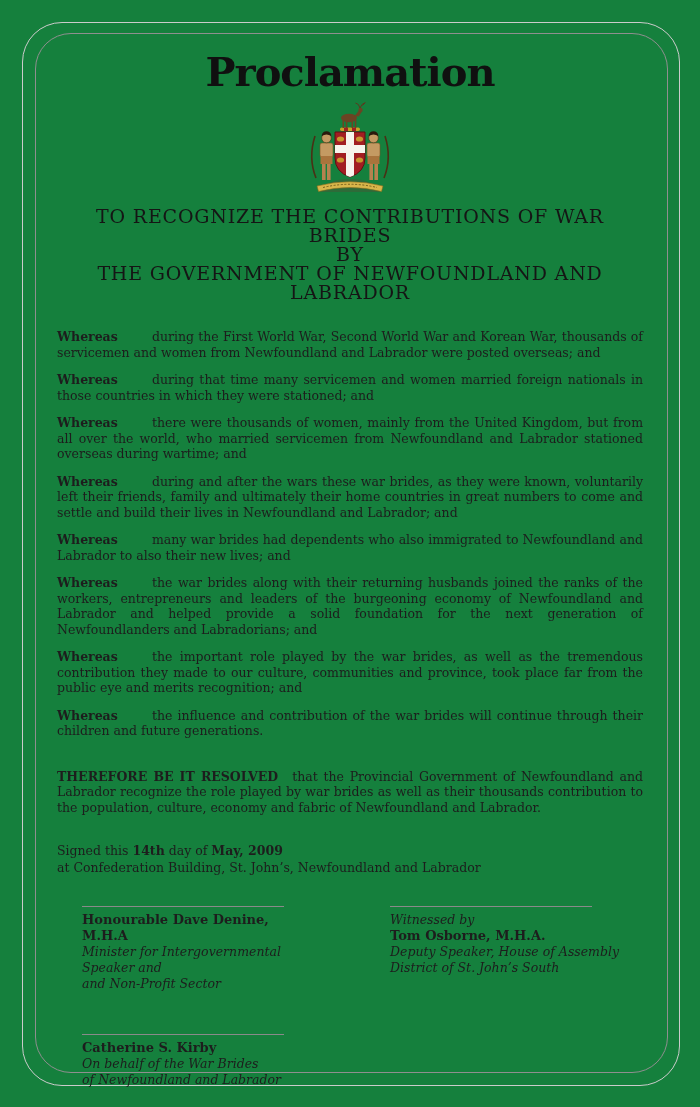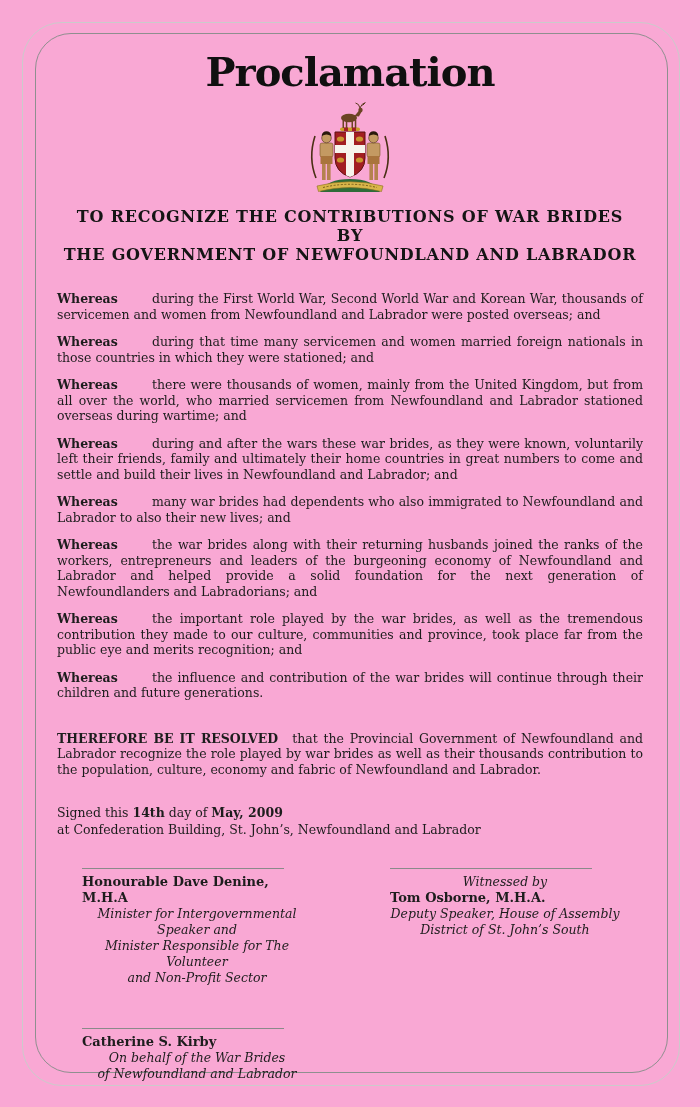--- a/index.html
+++ b/index.html
@@ -1,52 +1,52 @@
 <!DOCTYPE html>
 <html><head>
 <meta charset="utf-8">
 <style>
   html, body { margin:0; padding:0; background:#ffffff; }
   .page {
-    position:relative; width:700px; height:1107px; background:#f9a8d4;
+    position:relative; width:700px; height:1107px; background:#15803d;
     font-family:"DejaVu Serif","Liberation Serif",serif; color:#1d1d1d;
     overflow:hidden;
   }
   .border-outer {
     position:absolute; left:22px; top:22px; right:20px; bottom:21px;
     border:1px solid #cbcbcb; border-radius:40px; pointer-events:none;
   }
   .border-inner {
     position:absolute; left:35px; top:33px; right:32px; bottom:34px;
     border:1.5px solid #8f8f8f; border-radius:36px; pointer-events:none;
   }
   .content { position:absolute; left:57px; top:52px; width:586px; }
   .title {
     text-align:center; font-weight:bold; font-size:40px; line-height:1;
     letter-spacing:-1px; margin:0 0 10px; color:#101010;
   }
   .coat { display:flex; justify-content:center; margin:0 0 9px; }
   .subtitle {
-    text-align:center; font-weight:bold; font-size:16px; line-height:19px;
+    text-align:center; font-weight:normal; font-size:19px; line-height:19px;
     letter-spacing:0.8px; margin:0 0 27px; color:#151515;
   }
   .clause {
     font-size:12.5px; line-height:15.5px; text-align:justify; margin:0 0 12px;
   }
   .wlabel { display:inline-block; width:95px; font-weight:bold; }
   .resolution { margin-top:30px; }
   .res-label { font-weight:bold; margin-right:14px; }
   .signing { margin-top:27px; font-size:12.5px; line-height:17px; }
   .bold { font-weight:bold; }
   .sig-row { display:flex; margin-top:30px; }
   .sig-col-left  { margin-left:25px; width:230px; }
   .sig-col-right { margin-left:78px;  width:230px; }
   .sig-rule { border-top:1px solid #8a8a8a; width:202px; margin:0 0 5px; }
   .sig-name { font-weight:bold; font-size:13px; line-height:16px; }
-  .sig-role, .sig-witness { font-style:italic; font-size:12.5px; line-height:16px;text-align:center; }
+  .sig-role, .sig-witness { font-style:italic; font-size:12.5px; line-height:16px; }
   .sig-bottom { margin-left:25px; margin-top:42px; width:230px; }
 </style>
 </head>
 <body>
 
 <div class="page">
   <div class="border-outer"></div>
   <div class="border-inner"></div>
 
   <div class="content">
@@ -139,21 +139,20 @@
         <span class="bold">May, 2009</span>
       </div>
       <div>at Confederation Building, St. John’s, Newfoundland and Labrador</div>
     </div>
 
     <div class="sig-row">
       <div class="sig-col-left">
         <div class="sig-rule"></div>
         <div class="sig-name">Honourable Dave Denine, M.H.A</div>
         <div class="sig-role">Minister for Intergovernmental Speaker and</div>
-        <div class="sig-role">Minister Responsible for The Volunteer</div>
         <div class="sig-role">and Non-Profit Sector</div>
       </div>
       <div class="sig-col-right">
         <div class="sig-rule"></div>
         <div class="sig-witness">Witnessed by</div>
         <div class="sig-name">Tom Osborne, M.H.A.</div>
         <div class="sig-role">Deputy Speaker, House of Assembly</div>
         <div class="sig-role">District of St. John’s South</div>
       </div>
     </div>

